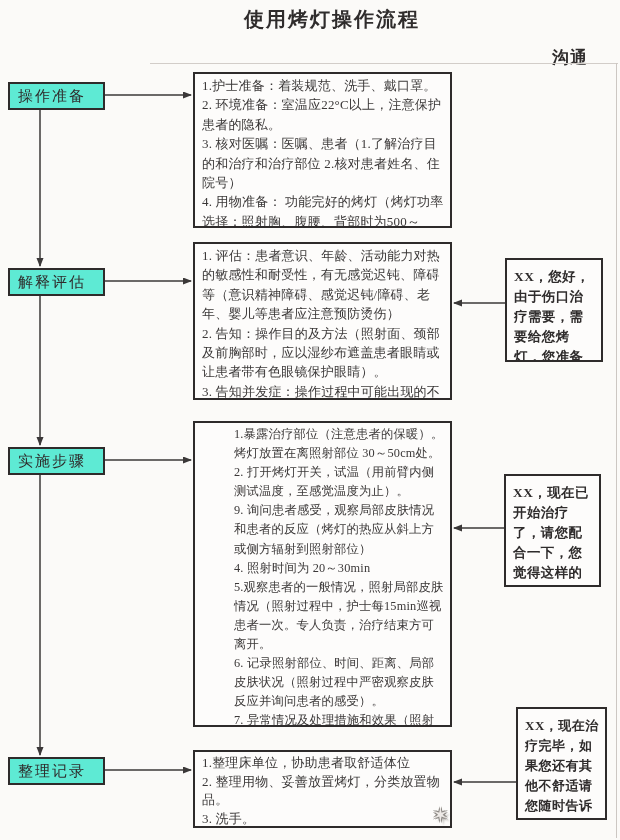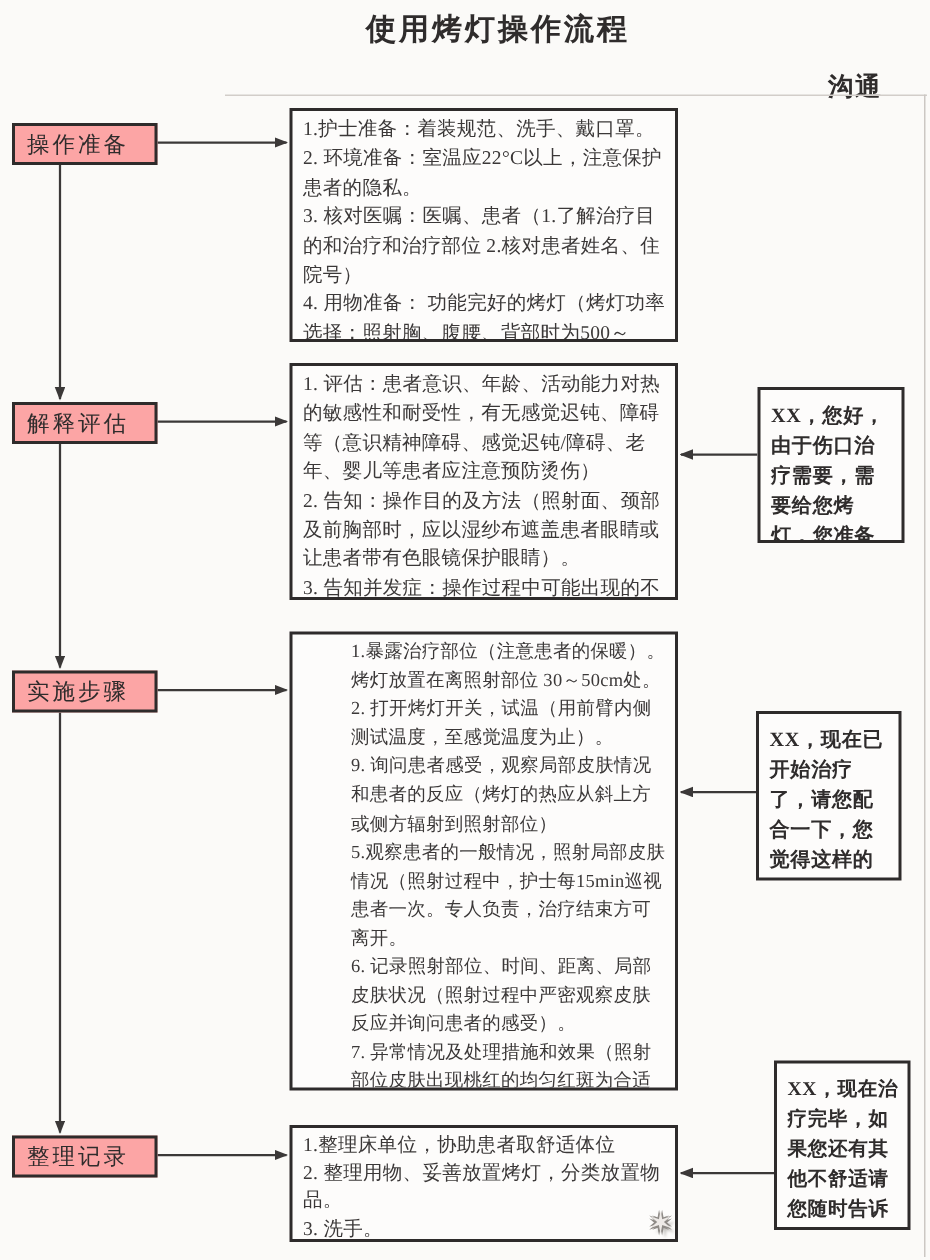--- a/index.html
+++ b/index.html
@@ -14,21 +14,21 @@
   }
   .corner-label{
     position:absolute;top:46px;left:552px;font-size:17px;font-weight:bold;
     letter-spacing:1px;color:#2f2c2c;
   }
   .hairline-h{position:absolute;top:63px;left:150px;width:468px;height:1px;background:#d2cdc9;}
   .hairline-v{position:absolute;top:63px;left:616px;width:1px;height:775px;background:#ccc7c3;}
 
   .stage{
     position:absolute;left:8px;width:97px;height:28px;box-sizing:border-box;
-    border:2px solid #2e2b2b;background:#fca5a5;display:flex;align-items:center;
+    border:2px solid #2e2b2b;background:#5eead4;display:flex;align-items:center;
     padding-left:8px;font-size:15px;letter-spacing:2px;color:#2f2c2c;
   }
   .stage1{top:82px;} .stage2{top:268px;} .stage3{top:447px;} .stage4{top:757px;}
 
   .detail{
     position:absolute;left:193px;width:259px;box-sizing:border-box;
     border:2px solid #2e2b2b;background:#fdfcfb;padding:2px 5px 0 7px;overflow:hidden;
   }
   .detail p{margin:0;font-size:13px;line-height:19.4px;letter-spacing:0.2px;}
   .detail1{top:72px;height:156px;}
@@ -111,20 +111,21 @@
   <div class="detail detail2">
     <p>1. 评估：患者意识、年龄、活动能力对热的敏感性和耐受性，有无感觉迟钝、障碍等（意识精神障碍、感觉迟钝/障碍、老年、婴儿等患者应注意预防烫伤）</p>
     <p>2. 告知：操作目的及方法（照射面、颈部及前胸部时，应以湿纱布遮盖患者眼睛或让患者带有色眼镜保护眼睛）。</p>
     <p>3. 告知并发症：操作过程中可能出现的不适、并发症及注意事项（嘱患者/家属不要随意移动烤灯）</p>
   </div>
 
   <div class="detail detail3">
     <p>1.暴露治疗部位（注意患者的保暖）。烤灯放置在离照射部位 30～50cm处。</p>
     <p>2. 打开烤灯开关，试温（用前臂内侧测试温度，至感觉温度为止）。</p>
     <p>9. 询问患者感受，观察局部皮肤情况和患者的反应（烤灯的热应从斜上方或侧方辐射到照射部位）</p>
+    <p>4. 照射时间为 20～30min</p>
     <p>5.观察患者的一般情况，照射局部皮肤情况（照射过程中，护士每15min巡视患者一次。专人负责，治疗结束方可离开。</p>
     <p>6. 记录照射部位、时间、距离、局部皮肤状况（照射过程中严密观察皮肤反应并询问患者的感受）。</p>
     <p>7. 异常情况及处理措施和效果（照射部位皮肤出现桃红的均匀红斑为合适剂量。若皮肤出现紫红色，应立即停止照射，并涂凡士林。如患者感觉过热、心慌、头晕等，及时处理）</p>
   </div>
 
   <div class="detail detail4">
     <p>1.整理床单位，协助患者取舒适体位</p>
     <p>2. 整理用物、妥善放置烤灯，分类放置物品。</p>
     <p>3. 洗手。</p>
 

